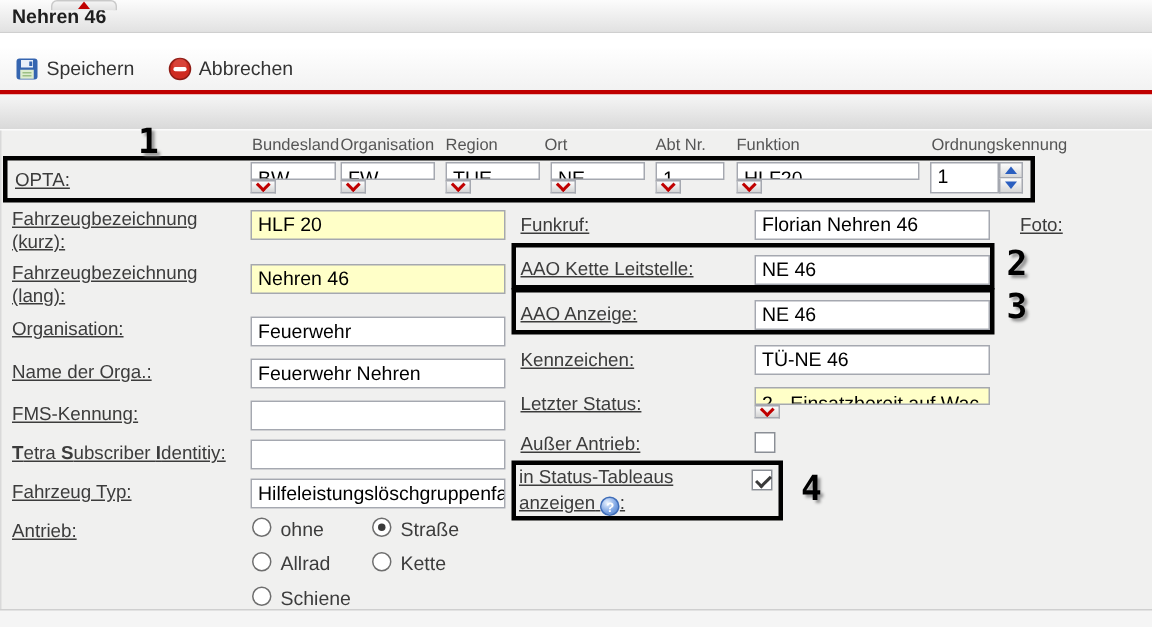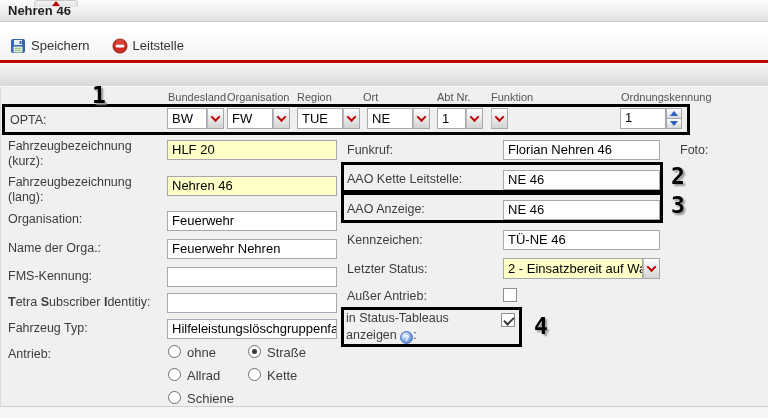--- a/index.html
+++ b/index.html
@@ -24,30 +24,30 @@
   .tbtn { display:flex; align-items:center; gap:5px; font-size:13px; color:#333; cursor:pointer; padding:2px 3px; border-radius:3px;justify-content:center; }
   .tbtn svg { display:block; }
   .red-line-2 { left:0; top:60px; width:768px; height:3px; background:#c00000; }
 
   
   .band { left:0; top:63px; width:768px; height:24px; background:linear-gradient(#f6f6f6,#d9d9d9); border-bottom:1px solid #fbfbfb; }
   .form-bg { left:0; top:87px; width:768px; height:319px; background:#f0f0ef; border-left:1px solid #d9d9d9; }
   .footer-strip { left:0; top:406px; width:768px; height:12px; background:#f5f5f5; border-top:1px solid #cfcfcf; }
 
   
-  .lbl { position:absolute; font-size:12.5px; color:#3c3c3c; width:152px; line-height:15px; }
+  .lbl { position:absolute; font-size:12.5px; color:#3c3c3c; width:152px; line-height:15px;text-decoration:underline; }
   .col-h { position:absolute; top:91px; font-size:11px; color:#555; white-space:nowrap; }
 
   
   .inp { position:absolute; height:20px; border:1px solid #a5a8b0; background:#fff; font-size:13px; color:#000;
     padding:1px 4px; line-height:16px; white-space:nowrap; overflow:hidden; }
   .inp.yellow { background:#ffffc8; }
 
   
-  .combo { position:absolute; height:21px; display:flex; }
+  .combo { position:absolute; height:21px; display:flex;flex-direction:column; }
   .combo .ct { flex:1; border:1px solid #a5a8b0; background:#fff; font-size:13px; padding:1px 4px; line-height:17px; white-space:nowrap; overflow:hidden; }
   .combo .ct.yellow { background:#ffffc8; }
   .combo .cb { width:17px; border:1px solid #a5a8b0; border-left:1px solid #b8bac0; background:linear-gradient(#fefefe,#d4d4d4);
     display:flex; align-items:center; justify-content:center; cursor:pointer; }
   .chev { width:7px; height:7px; border-right:2.5px solid #c00000; border-bottom:2.5px solid #c00000; transform:rotate(45deg) translate(-1px,-1px); }
 
   
   .spin { position:absolute; width:16px; height:21px; display:flex; flex-direction:column; }
   .spin .sb { flex:1; border:1px solid #a5a8b0; background:linear-gradient(#fdfdfd,#d8d8d8); display:flex; align-items:center; justify-content:center; cursor:pointer; }
   .spin .sb + .sb { border-top:none; }
@@ -100,21 +100,21 @@
     <span>Speichern</span>
   </div>
   <div class="tbtn">
     <span>
       <svg width="16" height="16" viewBox="0 0 16 16">
           <circle cx="8" cy="8" r="7" fill="#cf2b20" stroke="#8e1b14" stroke-width="1"></circle>
           <circle cx="8" cy="5.5" r="4.5" fill="#e0584e" opacity="0.55"></circle>
           <rect x="3.6" y="6.7" width="8.8" height="2.8" rx="1.3" fill="#fff"></rect>
         </svg>
     </span>
-    <span>Leitstelle</span>
+    <span>Abbrechen</span>
   </div>
 </div>
 <div class="abs red-line-2"></div>
 
 <div class="abs band"></div>
 <div class="abs form-bg"></div>
 <div class="abs footer-strip"></div>
 
 <div class="col-h" style="left:168px">Bundesland</div>
 <div class="col-h" style="left:227px">Organisation</div>
@@ -150,20 +150,21 @@
       <span class="chev"></span>
     </div>
 </div>
 <div class="combo" style="left:437px; top:108px; width:46px">
   <div class="ct">1</div>
   <div class="cb">
       <span class="chev"></span>
     </div>
 </div>
 <div class="combo" style="left:491px; top:108px; width:122px">
+  <div class="ct">HLF20</div>
   <div class="cb">
       <span class="chev"></span>
     </div>
 </div>
 <div class="inp" style="left:620px; top:108px; width:46px; height:21px">1</div>
 <div class="spin" style="left:666px; top:108px">
   <div class="sb">
       <span class="tri-up"></span>
     </div>
   <div class="sb">

